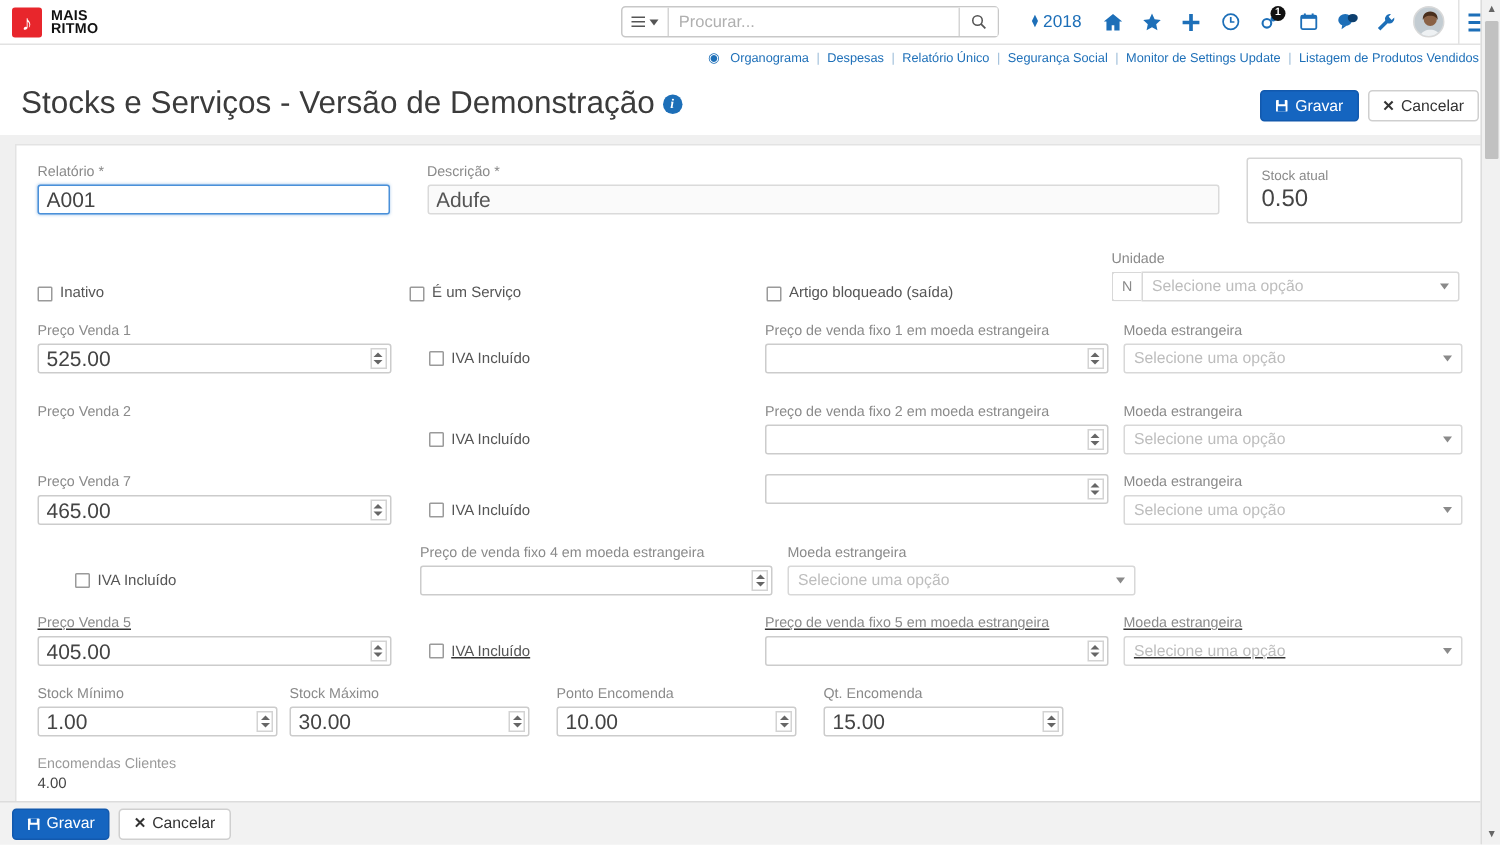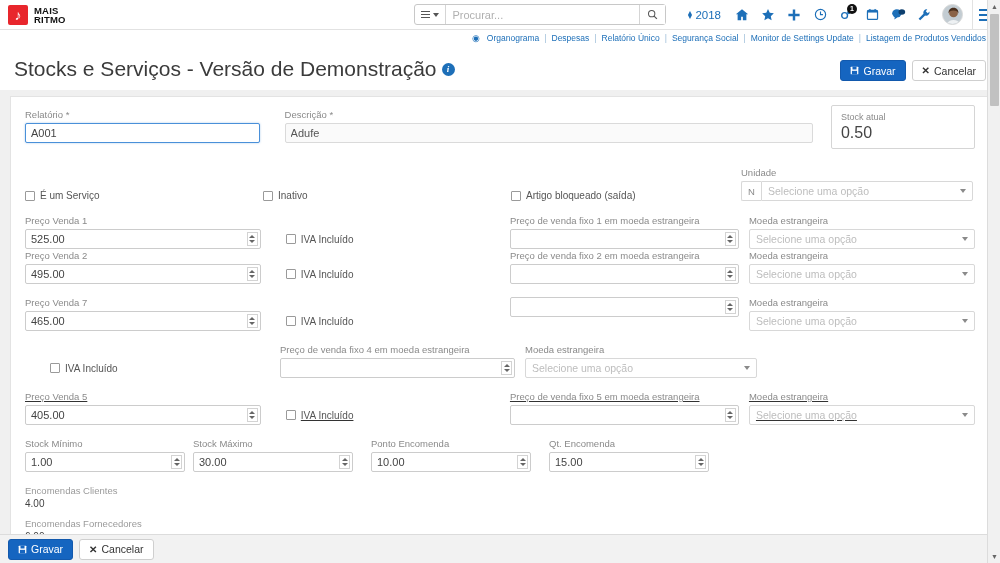--- a/index.html
+++ b/index.html
@@ -132,21 +132,21 @@
   .card {
     background: #fff; border: 1px solid #e3e3e3; height: 100%;
     padding: 12px 14px 0 14px; overflow: hidden; position: relative;
   }
 
   .row { display: flex; }
   .fld { display: flex; flex-direction: column; }
   .lbl { font-size: 9.5px; color: #8a8a8a; margin-bottom: 3px; line-height: 11px; }
   .inp {
     height: 20px; border: 1px solid #ccc; border-radius: 2px; background: #fff;
-    font-size: 11px; color: #444; padding: 0 5px; outline: none; width: 100%;
+    font-size: 14px; color: #444; padding: 0 5px; outline: none; width: 100%;
     font-family: "Liberation Sans", sans-serif;
   }
   .inp.readonlybg { background: #fafafa; color: #555; border-color: #dadada; }
   .inp.focused { border: 1px solid #4a90d9; box-shadow: 0 0 2px rgba(74,144,217,.5); }
   .inp::placeholder { color: #bdbdbd; }
 
   .spinwrap { position: relative; width: 100%; }
   .spin {
     position: absolute; right: 3px; top: 3px; width: 11px; height: 14px;
     border: 1px solid #d3d3d3; background: #fff; display: flex;
@@ -377,27 +377,27 @@
           <span class="lbl">Descrição *</span>
           <input class="inp readonlybg" value="Adufe" style="">
         </div>
         <div class="stockbox" style="margin-left:18px;margin-top:-4px;">
           <div class="sl">Stock atual</div>
           <div class="sv">0.50</div>
         </div>
       </div>
 
       <div class="row" style="margin-top:18px;align-items:flex-end;">
+        <div class="cbx" style="width:248px;">
+          <span class="box"></span>
+          <span>Inativo</span>
+        </div>
         <div class="cbx" style="width:238px;">
           <span class="box"></span>
           <span>É um Serviço</span>
-        </div>
-        <div class="cbx" style="width:248px;">
-          <span class="box"></span>
-          <span>Inativo</span>
         </div>
         <div class="cbx" style="width:230px;">
           <span class="box"></span>
           <span>Artigo bloqueado (saída)</span>
         </div>
         <div class="fld" style="width:232px;">
           <span class="lbl">Unidade</span>
           <div class="selgroup">
             <span class="sel-prefix">N</span>
             <div class="sel">
@@ -435,30 +435,23 @@
         </div>
         <div class="fld" style="width:232px;margin-left:10px;">
           <span class="lbl">Moeda estrangeira</span>
           <div class="sel">
             <span>Selecione uma opção</span>
             <span class="tri"></span>
           </div>
         </div>
       </div>
 
-      <div class="row" style="margin-top:1px;">
+      <div class="row" style="margin-top:20px;">
         <div class="fld" style="width:242px;">
           <span class="lbl">Preço Venda 2</span>
-          <div class="spinwrap">
-            <input class="inp" value="495.00" style="">
-            <span class="spin">
-                <span class="up"></span>
-                <span class="dn"></span>
-              </span>
-          </div>
         </div>
         <div class="cbx" style="width:230px;margin-left:25px;align-self:flex-end;height:20px;">
           <span class="box"></span>
           <span>IVA Incluído</span>
         </div>
         <div class="fld" style="width:235px;">
           <span class="lbl">Preço de venda fixo 2 em moeda estrangeira</span>
           <div class="spinwrap">
             <input class="inp" value="" style="">
             <span class="spin">

